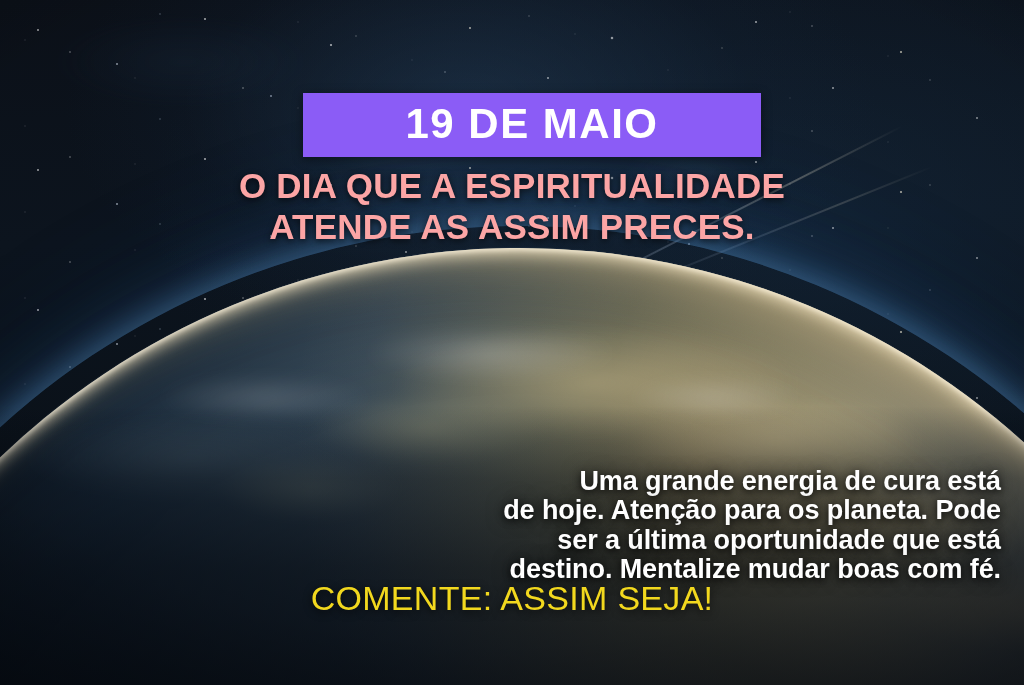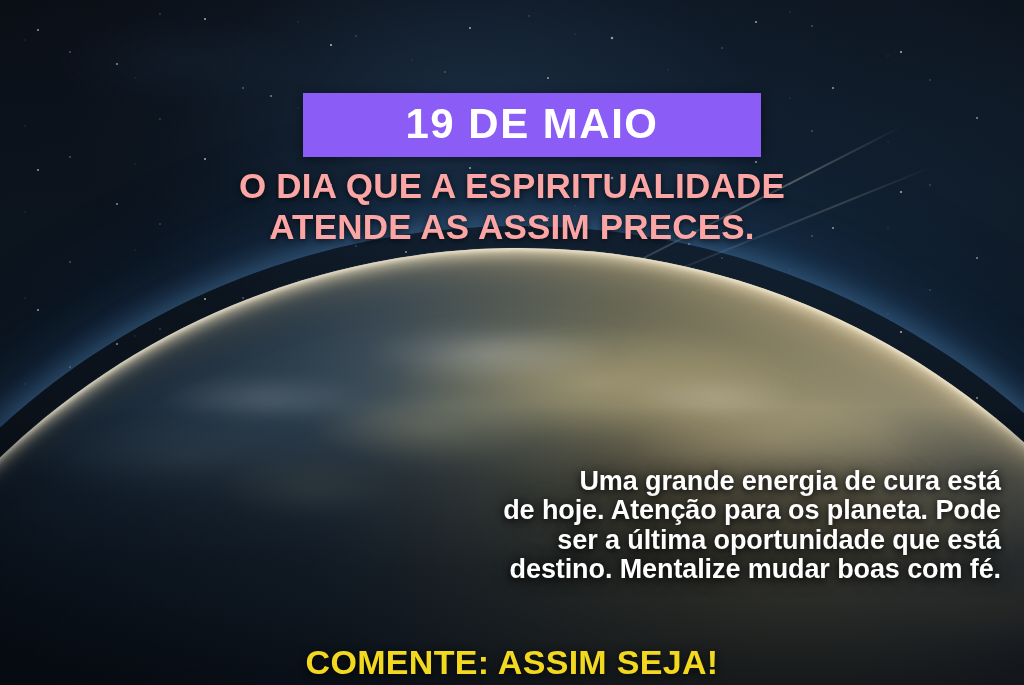--- a/index.html
+++ b/index.html
@@ -236,25 +236,25 @@
     font-weight:bold;
     line-height:1.09;
     letter-spacing:-.1px;
     text-shadow:0 2px 7px rgba(0,0,0,.80), 0 0 18px rgba(0,0,0,.55);
     margin-top:23px;
   }
   .body-copy div{white-space:nowrap;}
 
   .cta{
     position:absolute;
-    left:40px; top:644px; width:944px;
+    left:40px; top:580px; width:944px;
     text-align:center;
     color:#f2d81e;
     font-size:34px;
-    font-weight:bold;
+    font-weight:normal;
     letter-spacing:.3px;
     line-height:1.1;
     text-shadow:0 2px 8px rgba(0,0,0,.80);
     white-space:nowrap;
   }
 </style>
 </head>
 <body>
 
 <div class="poster">

